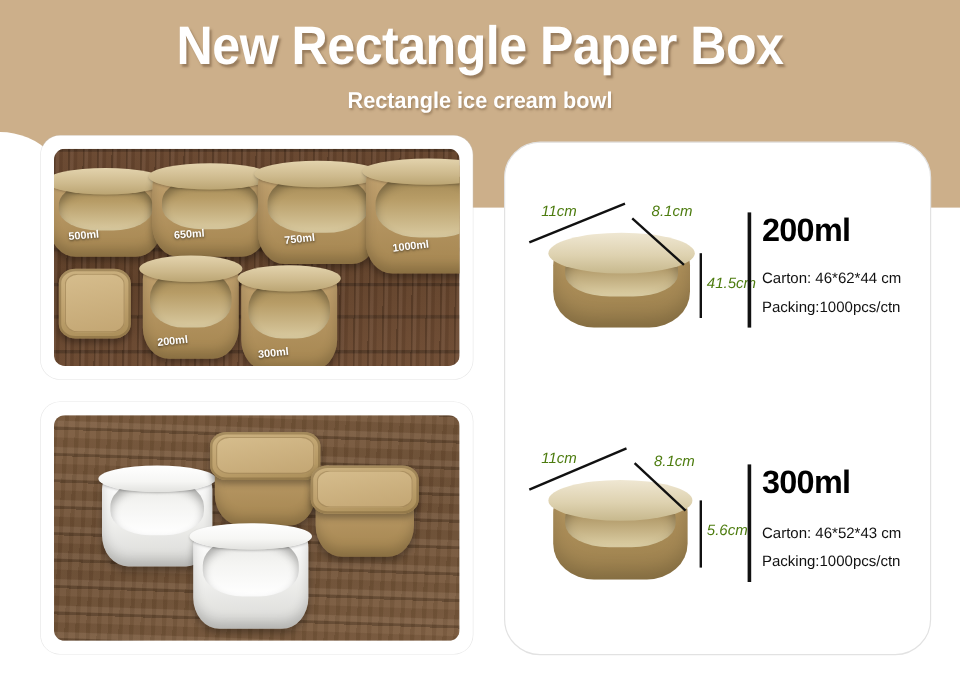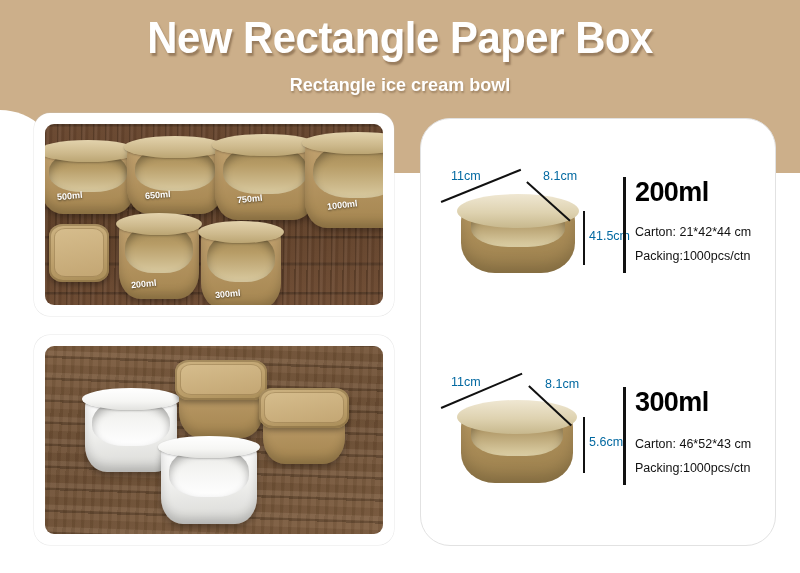--- a/index.html
+++ b/index.html
@@ -182,22 +182,23 @@
     border-radius: 30px;
     z-index: 6;
     box-sizing: border-box;
   }
   .spec-block { position: absolute; }
   .spec-fig { position: absolute; }
 
   .dim-label {
     position: absolute;
     font-size: 12.5px;
-    color: #0369a1;
-    white-space: nowrap;
+    color: #4d7c0f;
+    white-space: nowrap;
+    font-style: italic;
   }
   .dim-line {
     position: absolute;
     background: #111111;
   }
   .vol-rule {
     position: absolute;
     width: 3px;
     background: #111111;
   }
@@ -345,21 +346,21 @@
 
       <div class="dim-line" style="left:90px; top:16px; width:58px; height:1.6px; transform:rotate(42deg); transform-origin:left center;"></div>
       <div class="dim-label" style="left:106px; top:4px;">8.1cm</div>
 
       <div class="dim-line" style="left:146px; top:46px; width:1.8px; height:54px;"></div>
       <div class="dim-label" style="left:152px; top:64px;">41.5cm</div>
     </div>
 
     <div class="vol-rule" style="left:202px; top:58px; height:96px;"></div>
     <div class="vol-title" style="left:214px; top:58px;">200ml</div>
-    <div class="vol-line" style="left:214px; top:106px;">Carton: 21*42*44 cm</div>
+    <div class="vol-line" style="left:214px; top:106px;">Carton: 46*62*44 cm</div>
     <div class="vol-line" style="left:214px; top:130px;">Packing:1000pcs/ctn</div>
   </div>
 
   <div class="spec-block" style="left:0; top:214px; width:356px; height:214px;">
 
     <div class="spec-fig" style="left:16px; top:40px; width:180px; height:120px;">
       <div class="spec-bowl" style="left:24px; top:36px; width:112px; height:74px;">
         <div class="sb-body"></div>
         <div class="sb-inner"></div>
         <div class="sb-rim"></div>

